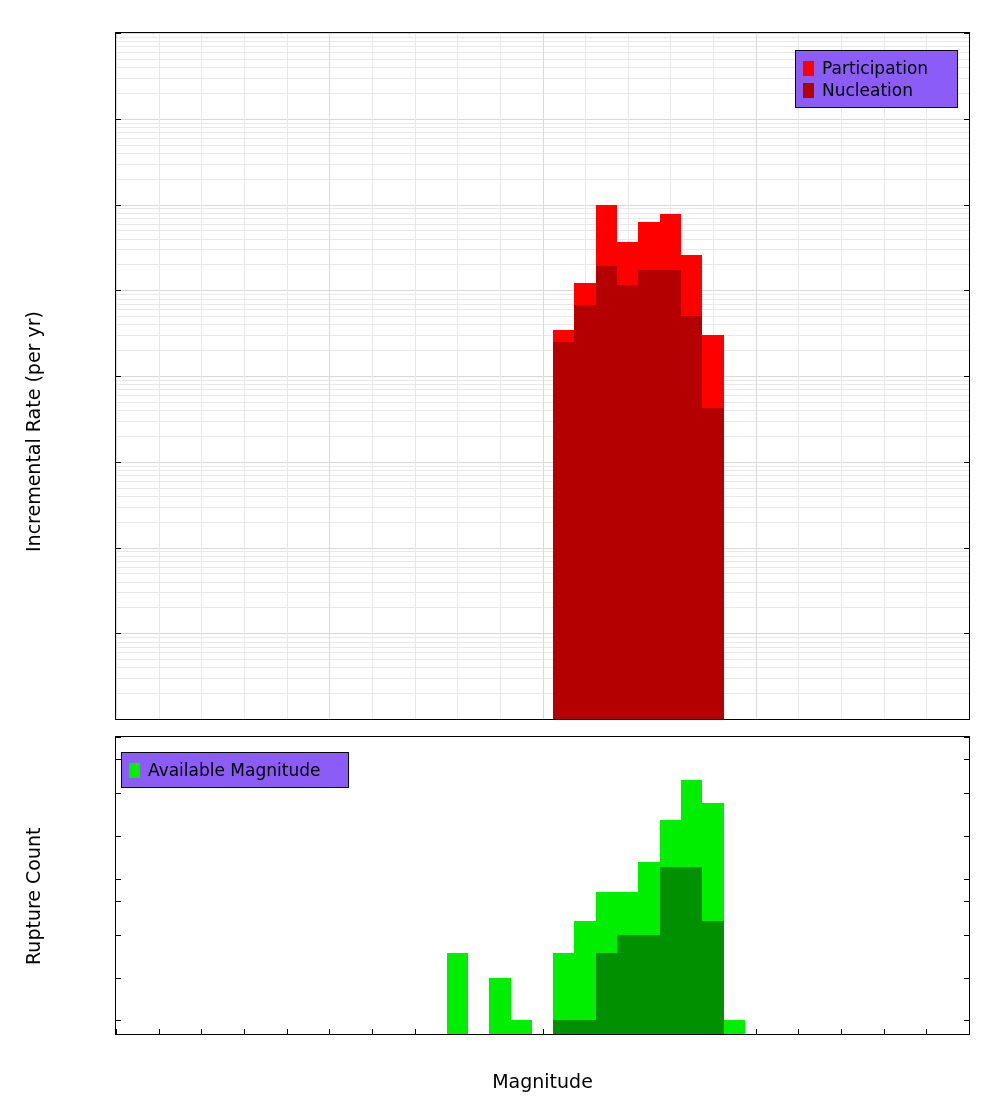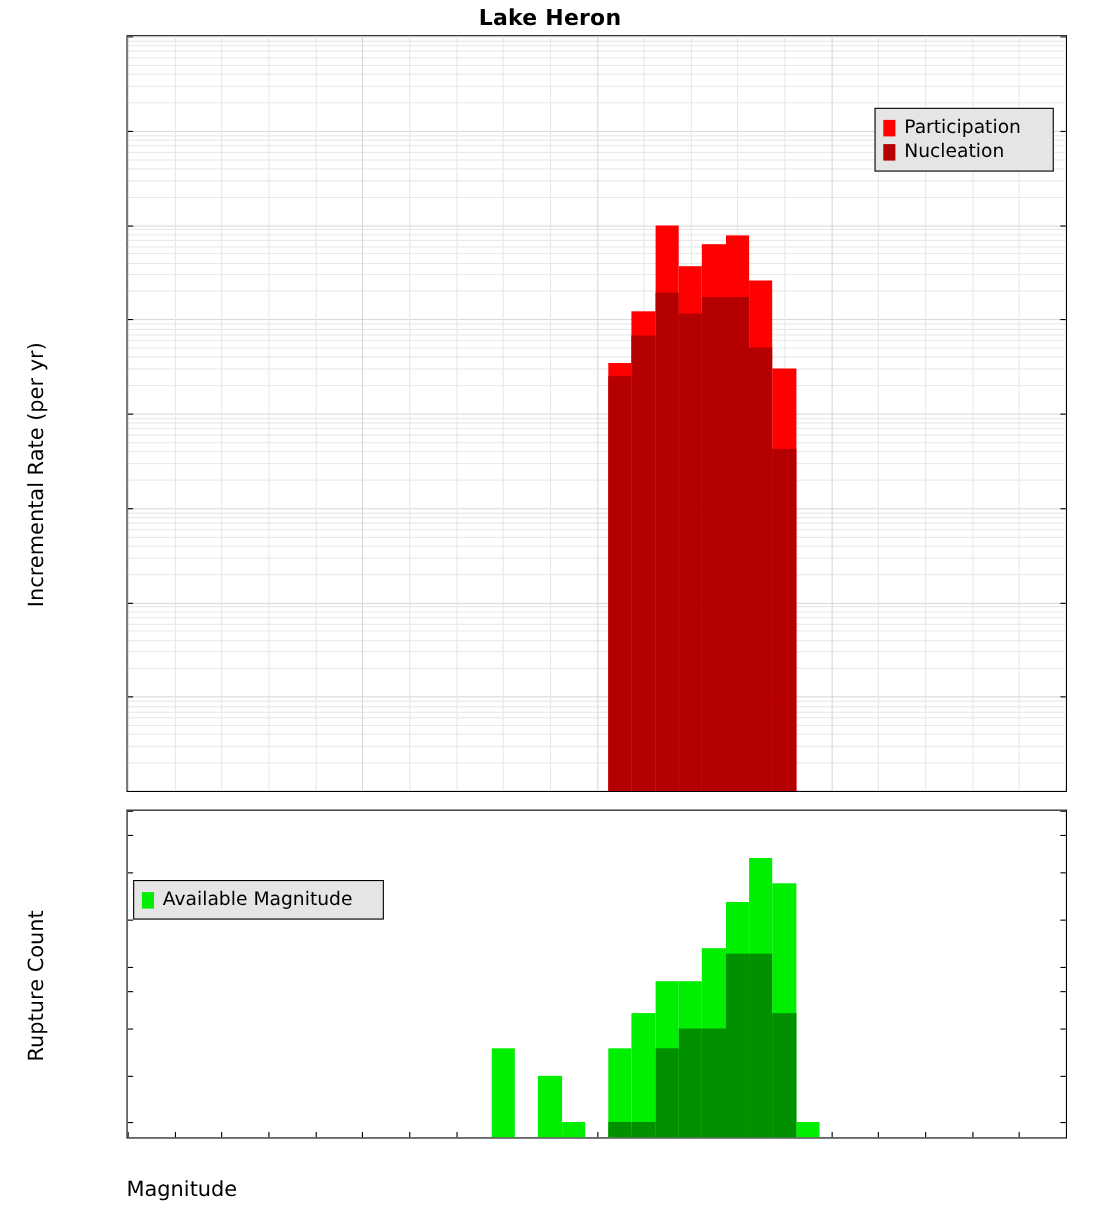--- a/index.html
+++ b/index.html
@@ -82,31 +82,31 @@
   .ylabel {
     position: absolute;
     transform-origin: 0 0;
     transform: rotate(-90deg);
     font-size: 19px;
     white-space: nowrap;
   }
   .xlabel {
     position: absolute;
     font-size: 19px;
+    text-align: center;
     white-space: nowrap;
   }
 
   
   .legend {
     position: absolute;
-    background: #e5e5e5;
+    background: #8b5cf6;
     border: 1px solid #000000;
     padding: 6px 8px 6px 7px;
     box-sizing: border-box;
-    margin-top: 48px;
   }
   .legend-row {
     display: flex;
     align-items: center;
     height: 22px;
   }
   .legend-swatch {
     width: 11px;
     height: 15px;
     margin-right: 8px;
@@ -116,21 +116,20 @@
     font-size: 17px;
     white-space: nowrap;
     line-height: 1;
   }
 </style>
 </head>
 <body>
 
 <div class="figure">
 
-  <div class="fig-title">Lake Heron</div>
 
   <div class="axes" id="axes-top" style="left:115px; top:32px; width:855px; height:688px;">
     <div class="plotarea" id="plot-top">
         <div class="gridline-h" style="top: 660.187px;"></div>
         <div class="gridline-h" style="top: 645.087px;"></div>
         <div class="gridline-h" style="top: 634.373px;"></div>
         <div class="gridline-h" style="top: 626.063px;"></div>
         <div class="gridline-h" style="top: 619.274px;"></div>
         <div class="gridline-h" style="top: 613.533px;"></div>
         <div class="gridline-h" style="top: 608.56px;"></div>

